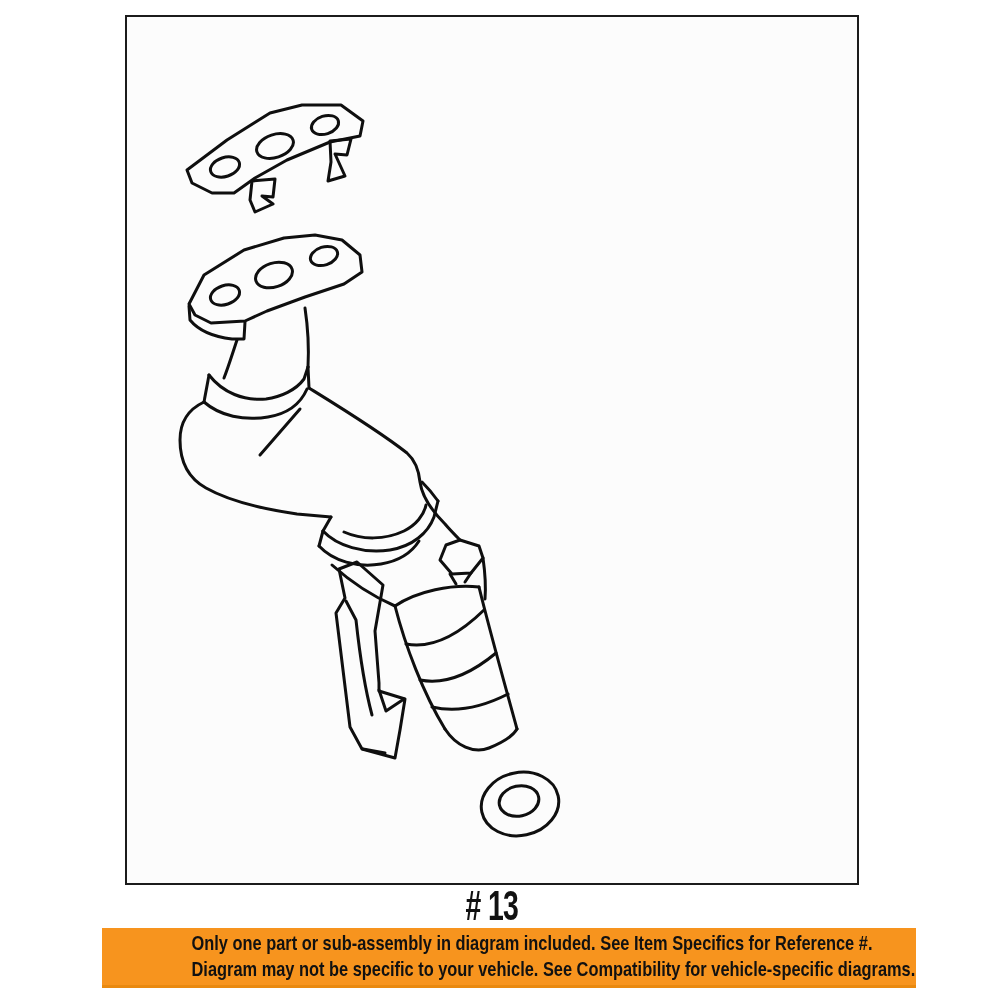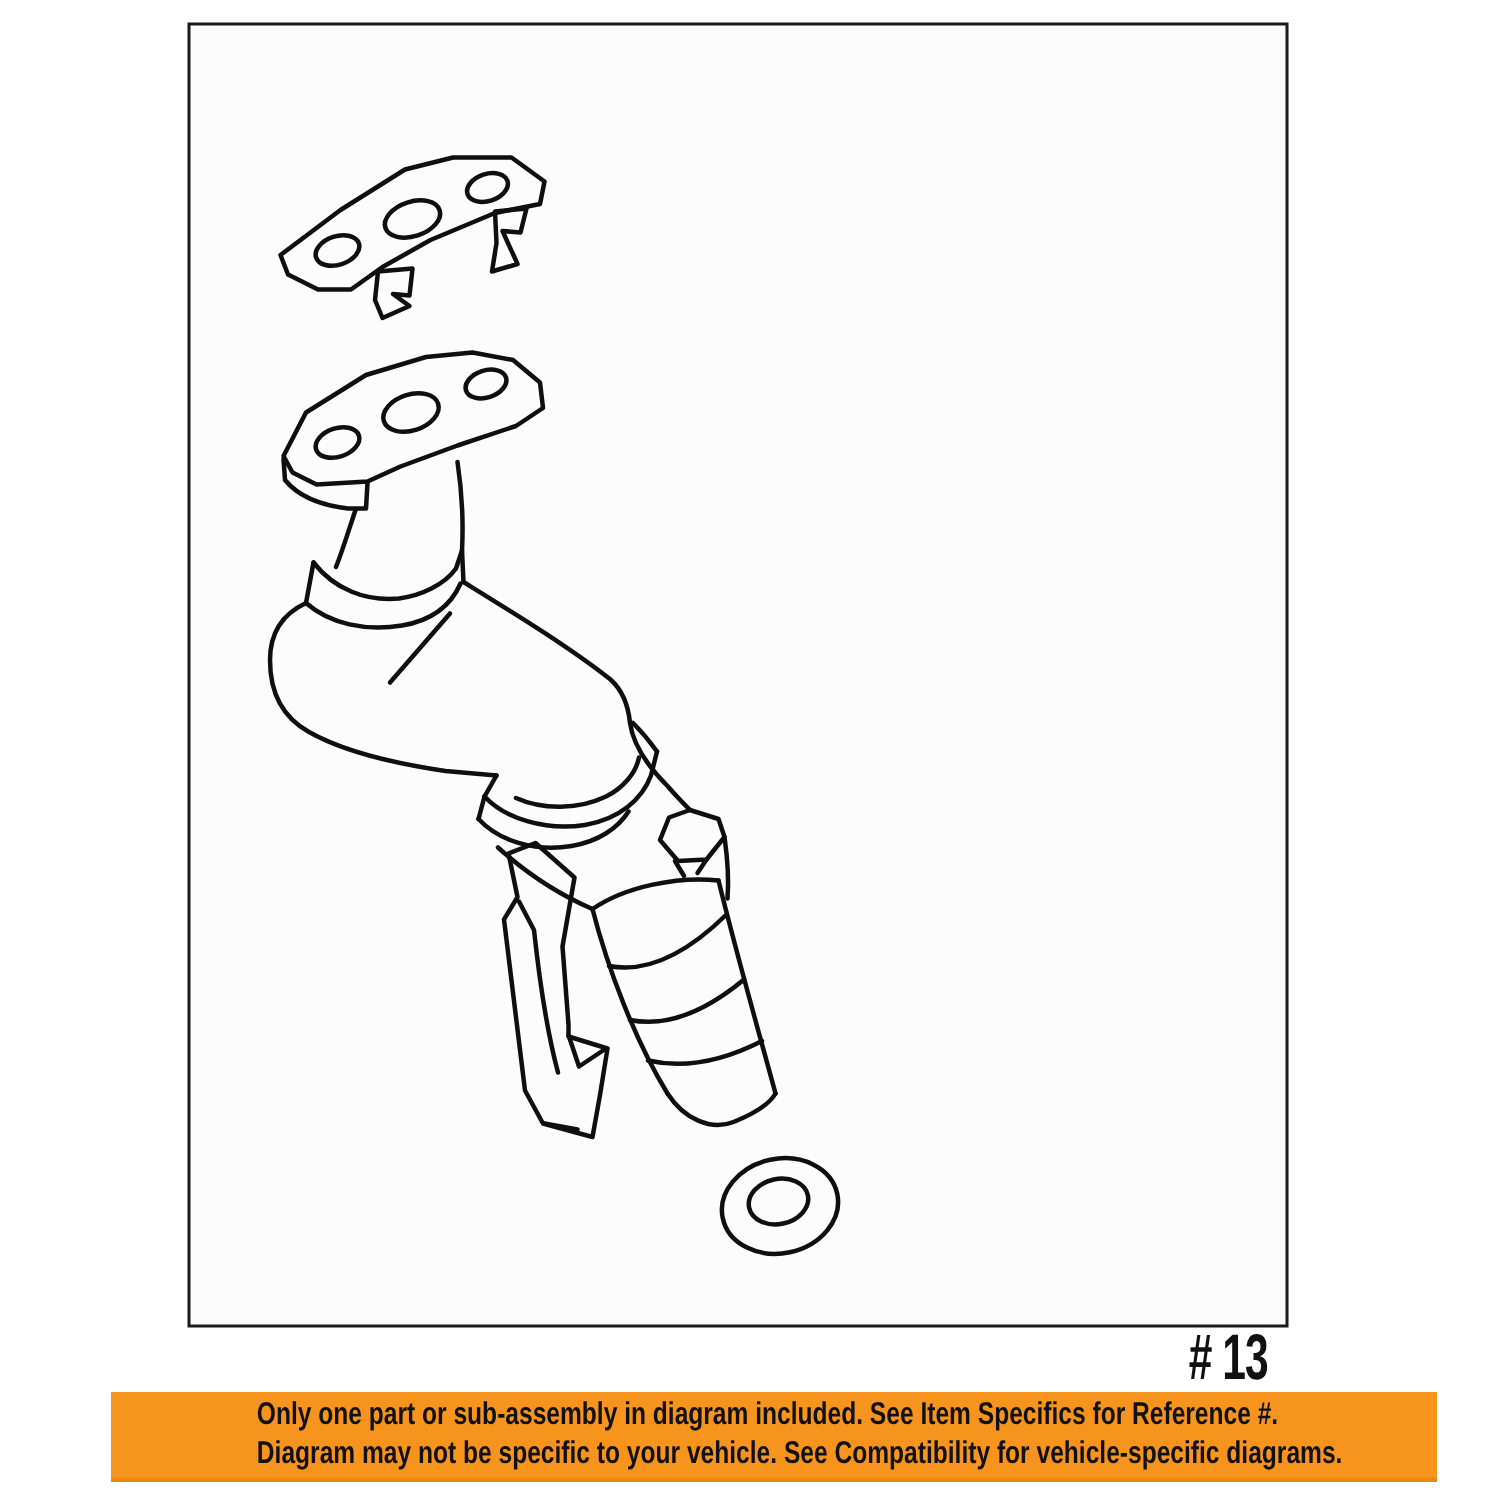--- a/index.html
+++ b/index.html
@@ -10,27 +10,27 @@
   }
   .diagram-panel {
     position:absolute; left:125px; top:15px;
     width:730px; height:866px;
     border:2px solid #1b1b1b;
     background:#fcfcfc;
   }
   .diagram-panel svg { display:block; width:730px; height:866px; }
   .part-label {
     position:absolute; left:125px; top:884px; width:734px; height:42px;
-    text-align:right;
+    text-align:center;
     font-size:43px; font-weight:bold; color:#111111;
     line-height:42px; white-space:nowrap;
   }
   .part-label span { display:inline-block; transform:scaleX(0.66); transform-origin:50% 50%; letter-spacing:-1px; }
   .disclaimer-banner {
-    position:absolute; left:74px; top:928px; width:884px; height:55px;
+    position:absolute; left:102px; top:928px; width:814px; height:55px;
     background:#f7941e;
     border-bottom:3px solid #e9890f;
     text-align:left;
     padding-top:2px;
   }
   .banner-line {
     font-size:21px; font-weight:bold; color:#111111;
     line-height:26px; white-space:nowrap;
     transform:scaleX(0.78); transform-origin:50% 50%;
   }

